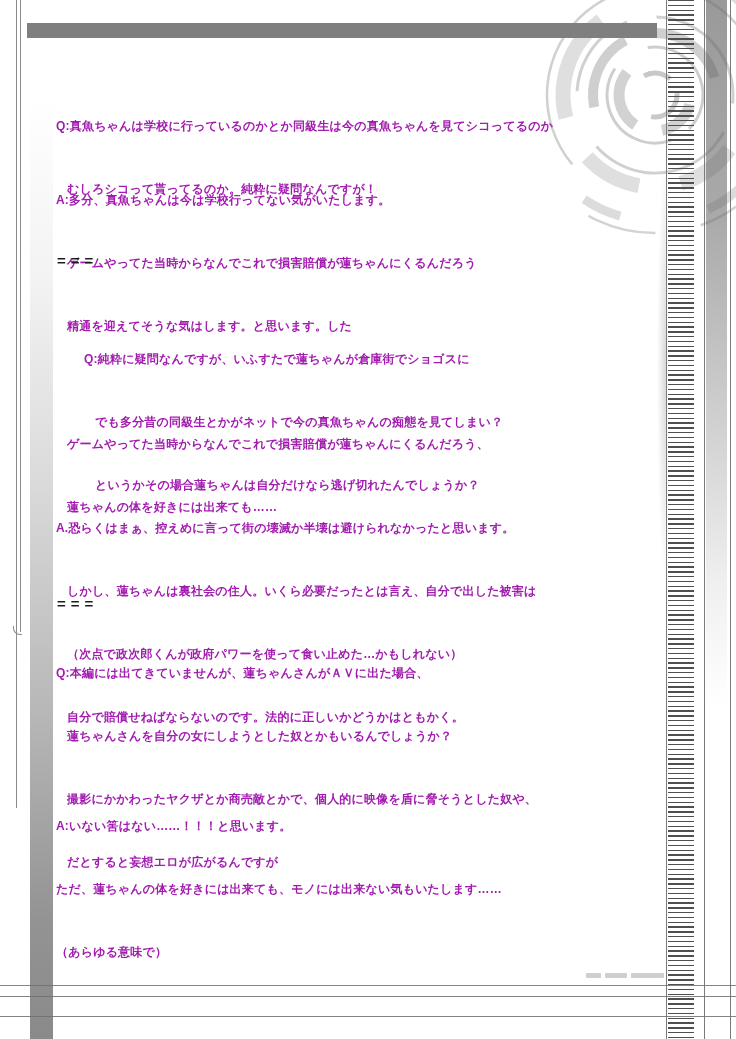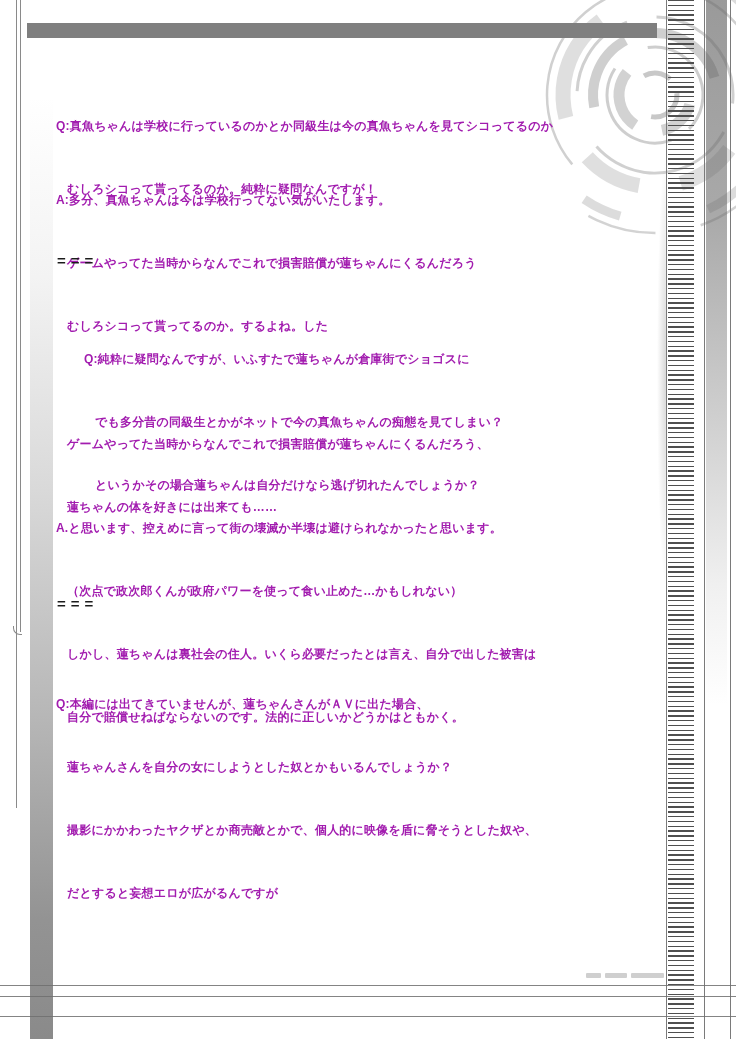--- a/index.html
+++ b/index.html
@@ -82,21 +82,21 @@
     color:#1b1b1b;font-weight:bold;font-size:15px;line-height:16px;
     letter-spacing:5px;
   }
   #block-q1{top:74px;}
   #block-a1{top:148px;}
   #sep-1{top:253px;}
   #block-q2{top:307px;margin-left:28px;}
   #block-q2b{top:392px;}
   #block-a2{top:476px;}
   #sep-2{top:596px;}
-  #block-q3{top:652px;}
+  #block-q3{top:621px;}
   #block-a3{top:774px;}
 </style>
 </head>
 <body>
 
 <div id="page">
 
   <svg id="circles-svg" width="256" height="248" viewBox="0 0 256 248">
     <g transform="translate(175,95)">
       <circle r="138" fill="none" stroke="rgba(110,110,110,0.30)" stroke-width="2.5" stroke-dasharray="110 46 70 300" transform="rotate(25)"></circle>
@@ -133,46 +133,51 @@
   </div>
 
   <div id="block-q1" class="qa-block">
     <div>Q:真魚ちゃんは学校に行っているのかとか同級生は今の真魚ちゃんを見てシコってるのか</div>
     <div class="indent">むしろシコって貰ってるのか。純粋に疑問なんですが！</div>
   </div>
 
   <div id="block-a1" class="qa-block">
     <div>A:多分、真魚ちゃんは今は学校行ってない気がいたします。</div>
     <div class="indent">ゲームやってた当時からなんでこれで損害賠償が蓮ちゃんにくるんだろう</div>
-    <div class="indent">むしろシコって貰ってるのか。するよね。した</div>
+    <div class="indent">精通を迎えてそうな気はします。と思います。した</div>
   </div>
 
   <div id="sep-1" class="separator">===</div>
 
   <div id="block-q2" class="qa-block">
     <div>Q:純粋に疑問なんですが、いふすたで蓮ちゃんが倉庫街でショゴスに</div>
     <div class="indent">でも多分昔の同級生とかがネットで今の真魚ちゃんの痴態を見てしまい？</div>
     <div class="indent">というかその場合蓮ちゃんは自分だけなら逃げ切れたんでしょうか？</div>
   </div>
 
   <div id="block-q2b" class="qa-block">
     <div class="indent">ゲームやってた当時からなんでこれで損害賠償が蓮ちゃんにくるんだろう、</div>
     <div class="indent">蓮ちゃんの体を好きには出来ても……</div>
   </div>
 
   <div id="block-a2" class="qa-block">
-    <div>A.と思います、控えめに言って街の壊滅か半壊は避けられなかったと思います。</div>
+    <div>A.恐らくはまぁ、控えめに言って街の壊滅か半壊は避けられなかったと思います。</div>
+    <div class="indent">しかし、蓮ちゃんは裏社会の住人。いくら必要だったとは言え、自分で出した被害は</div>
     <div class="indent">（次点で政次郎くんが政府パワーを使って食い止めた…かもしれない）</div>
-    <div class="indent">しかし、蓮ちゃんは裏社会の住人。いくら必要だったとは言え、自分で出した被害は</div>
     <div class="indent">自分で賠償せねばならないのです。法的に正しいかどうかはともかく。</div>
   </div>
 
   <div id="sep-2" class="separator">===</div>
 
   <div id="block-q3" class="qa-block">
     <div>Q:本編には出てきていませんが、蓮ちゃんさんがＡＶに出た場合、</div>
     <div class="indent">蓮ちゃんさんを自分の女にしようとした奴とかもいるんでしょうか？</div>
     <div class="indent">撮影にかかわったヤクザとか商売敵とかで、個人的に映像を盾に脅そうとした奴や、</div>
     <div class="indent">だとすると妄想エロが広がるんですが</div>
   </div>
 
+  <div id="block-a3" class="qa-block">
+    <div>A:いない筈はない……！！！と思います。</div>
+    <div>ただ、蓮ちゃんの体を好きには出来ても、モノには出来ない気もいたします……</div>
+    <div>（あらゆる意味で）</div>
+  </div>
 
 </div>
 
 </body></html>

